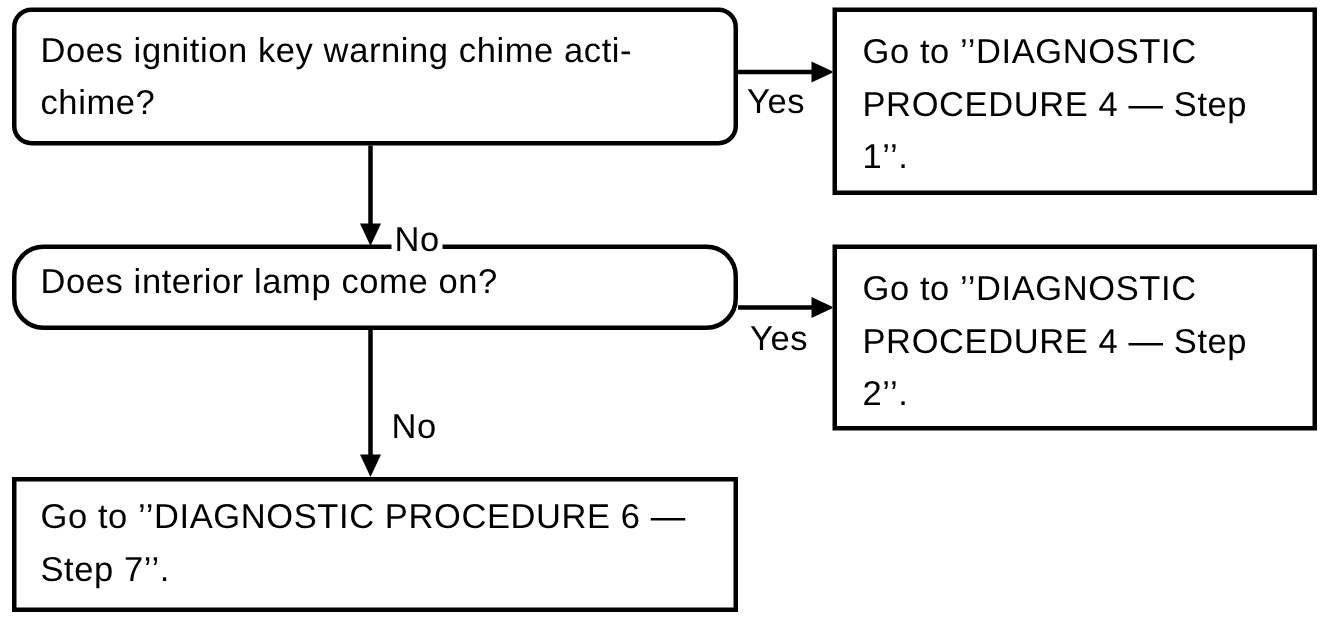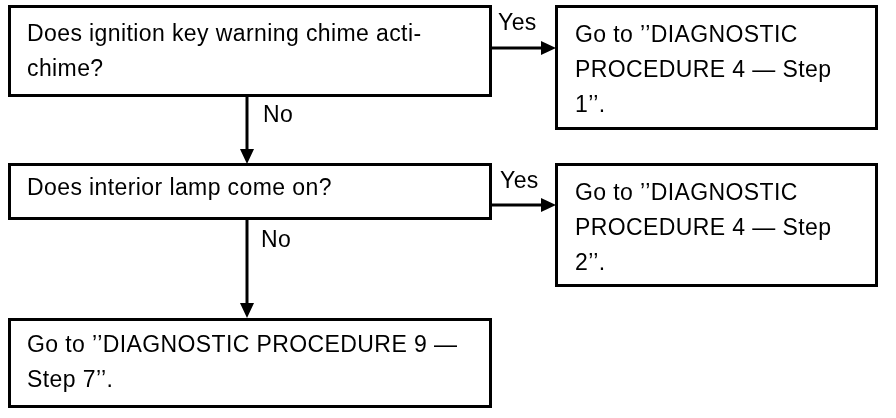--- a/index.html
+++ b/index.html
@@ -21,40 +21,41 @@
   }
   .node{
     position:absolute;
     border:3px solid var(--ink);
     background:var(--bg);
     font-size:23px;
     line-height:35px;
     letter-spacing:0.4px;
   }
   .node .line{display:block;white-space:nowrap;}
-  .q1    {left:8px;  top:5px;   width:484px; height:92px;  padding:8px 10px 0 16px;}
+  .q1    {left:8px;  top:5px;   width:484px; height:92px;  padding:8px 10px 0 16px;border-radius:13px;}
   .goto1 {left:555px;top:5px;   width:323px; height:125px; padding:9px 6px 0 17px;}
-  .q2    {left:8px;  top:163px; width:484px; height:57px;  padding:4px 10px 0 16px;}
+  .q2    {left:8px;  top:163px; width:484px; height:57px;  padding:4px 10px 0 16px;border-radius:21px;}
   .goto2 {left:555px;top:163px; width:323px; height:124px; padding:9px 6px 0 17px;}
   .goto3 {left:8px;  top:318px; width:484px; height:90px;  padding:6px 10px 0 16px;}
   .connectors{
     position:absolute;
     left:0;top:0;
     width:896px;height:418px;
     pointer-events:none;
   }
   .connectors line{stroke:var(--ink);stroke-width:3;}
   .connectors polygon{fill:var(--ink);}
   .edge-label{
     position:absolute;
     font-size:23px;
     line-height:26px;
     letter-spacing:0.4px;
     background:var(--bg);
     padding:0 2px;
+    margin-top:45px;
   }
   .yes1{left:496px;top:9px;}
   .no1 {left:261px;top:101px;}
   .yes2{left:498px;top:167px;}
   .no2 {left:259px;top:226px;}
 </style>
 </head>
 <body>
 
 <div class="canvas">
@@ -93,21 +94,21 @@
     <span class="line">Does interior lamp come on?</span>
   </div>
 
   <div class="node goto2">
     <span class="line">Go to ’’DIAGNOSTIC</span>
     <span class="line">PROCEDURE 4 — Step</span>
     <span class="line">2’’.</span>
   </div>
 
   <div class="node goto3">
-    <span class="line">Go to ’’DIAGNOSTIC PROCEDURE 9 —</span>
+    <span class="line">Go to ’’DIAGNOSTIC PROCEDURE 6 —</span>
     <span class="line">Step 7’’.</span>
   </div>
 
   <span class="edge-label yes1">Yes</span>
   <span class="edge-label no1">No</span>
   <span class="edge-label yes2">Yes</span>
   <span class="edge-label no2">No</span>
 
 </div>
 

